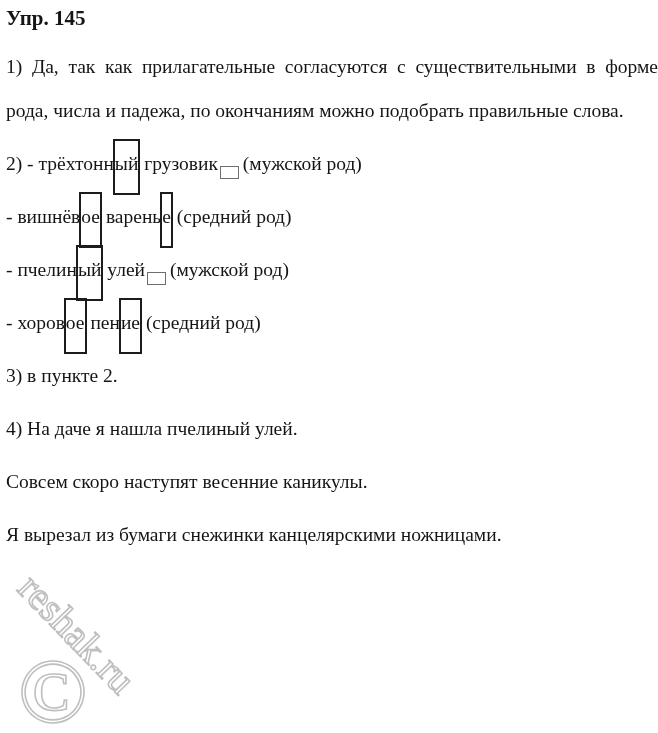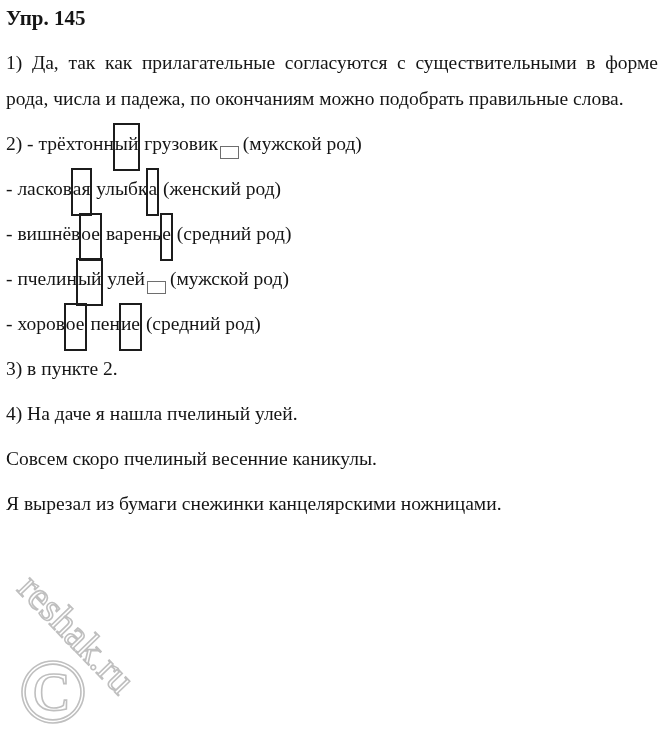--- a/index.html
+++ b/index.html
@@ -25,21 +25,21 @@
   }
   .exercise-title {
     font-size: 21px;
     font-weight: bold;
   }
   .copyright {
     font-size: 20px;
   }
   p.line {
     font-size: 19.5px;
-    line-height: 36px;
+    line-height: 44px;
     margin: 0 0 9px 0;
   }
   p.justify { text-align: justify; }
   .note { }
   .word { white-space: nowrap; }
   
   .ending {
     position: relative;
     display: inline-block;
     padding: 0 1px;
@@ -85,26 +85,20 @@
   <p class="line justify">1) Да, так как прилагательные согласуются с существительными в форме рода, числа и падежа, по окончаниям можно подобрать правильные слова.</p>
 
   <p class="line">
     <span>2) -</span>
     <span class="word"><span>трёхтонн</span><span class="ending">ый</span></span>
     <span class="word"><span>грузовик</span><span class="ending zero"></span></span>
     <span class="note">(мужской род)</span>
   </p>
 
 
-  <p class="line">
-    <span>-</span>
-    <span class="word"><span>ласков</span><span class="ending">ая</span></span>
-    <span class="word"><span>улыбк</span><span class="ending">а</span></span>
-    <span class="note">(женский род)</span>
-  </p>
 
   <p class="line">
     <span>-</span>
     <span class="word"><span>вишнёв</span><span class="ending">ое</span></span>
     <span class="word"><span>варень</span><span class="ending">е</span></span>
     <span class="note">(средний род)</span>
   </p>
 
   <p class="line">
     <span>-</span>
@@ -117,21 +111,21 @@
     <span>-</span>
     <span class="word"><span>хоров</span><span class="ending">ое</span></span>
     <span class="word"><span>пен</span><span class="ending">ие</span></span>
     <span class="note">(средний род)</span>
   </p>
 
 
   <p class="line">3)  в пункте 2.</p>
 
   <p class="line">4) На даче я нашла пчелиный улей.</p>
-  <p class="line">Совсем скоро пчелиный весенние каникулы.</p>
+  <p class="line">Совсем скоро наступят весенние каникулы.</p>
   <p class="line">Я вырезал из бумаги снежинки канцелярскими ножницами.</p>
 
 </div>
 
 <svg class="watermark" width="250" height="161" viewBox="0 0 250 161">
   <g fill="#ffffff" fill-opacity="0.55" stroke="#bfbfbf" stroke-width="1.6" class="wm-text">
     <text x="18" y="150" font-size="92">©</text>
     <text x="0" y="0" transform="translate(16,18) rotate(46)" font-size="40">reshak.ru</text>
   </g>
 </svg>

